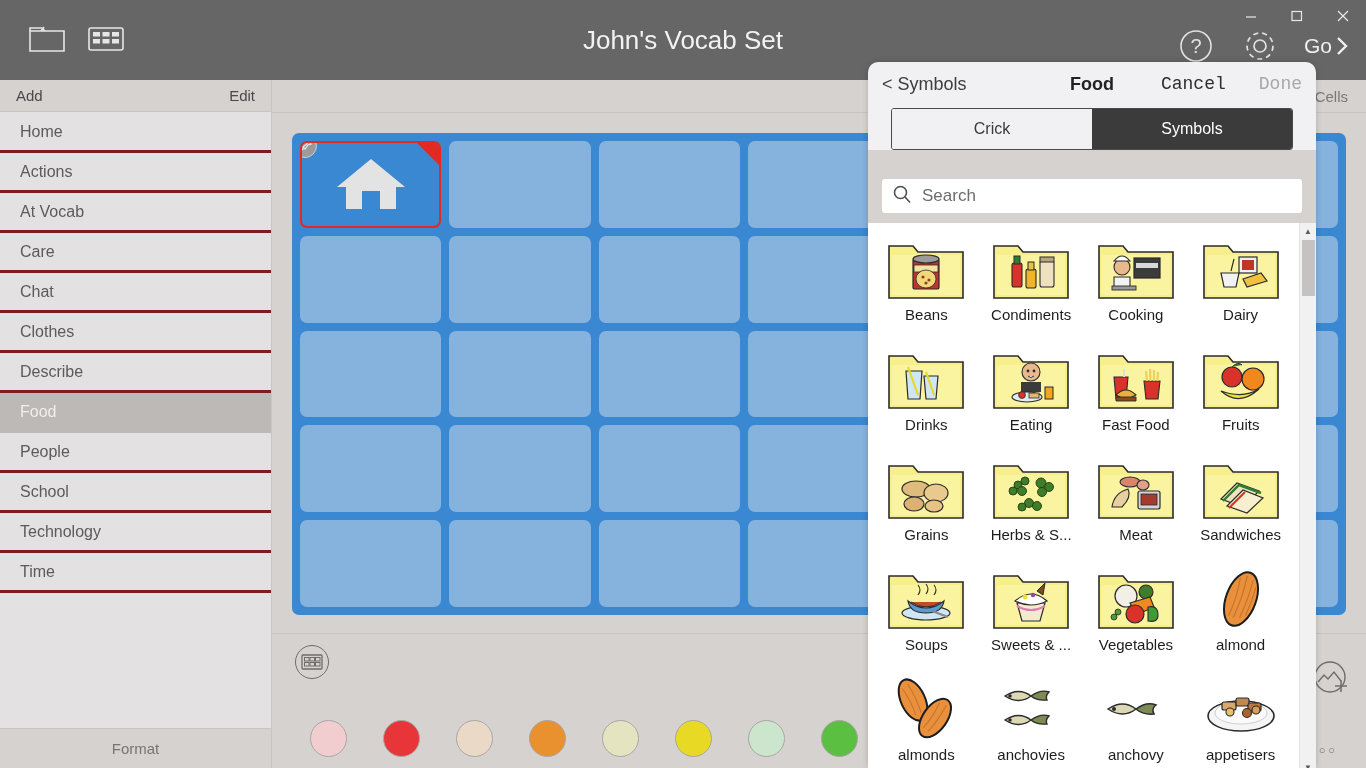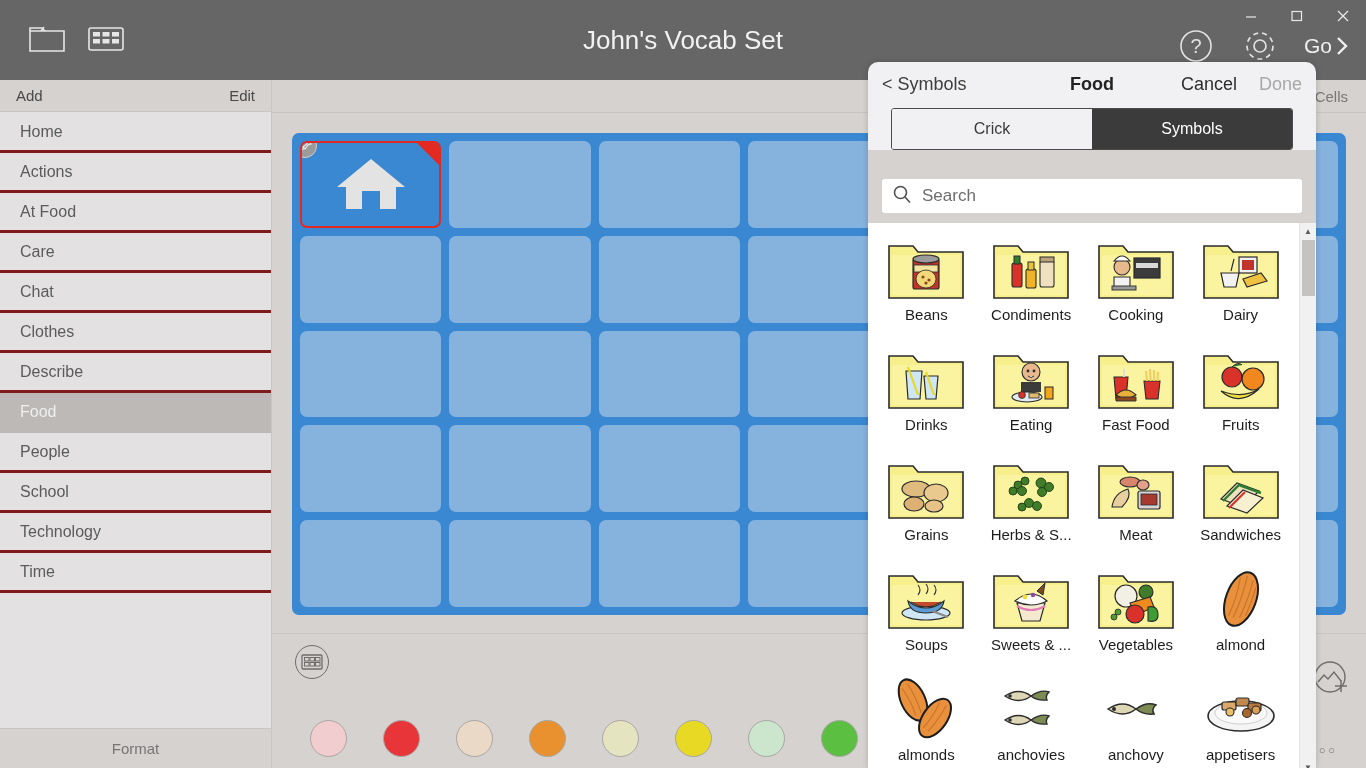--- a/index.html
+++ b/index.html
@@ -128,21 +128,21 @@
     overflow: hidden; z-index: 20; margin-left: 35px;
   }
   .popup-head {
     height: 44px; display: flex; align-items: center; position: relative; padding: 0 14px;
   }
   .pop-back { color: #3d3d3d; font-size: 18px; }
   .pop-title {
     position: absolute; left: 0; width: 100%; text-align: center;
     font-size: 18px; font-weight: bold; color: #222;
   }
-  .pop-actions { position: absolute; right: 14px; display: flex; gap: 22px; align-items: flex-start; }
+  .pop-actions { position: absolute; right: 14px; display: flex; gap: 33px; align-items: flex-start; font-family: Liberation Mono, monospace; }
   .pop-cancel { color: #2e2e2e; font-size: 18px; }
   .pop-done { color: #a8a8a8; font-size: 18px; }
 
   .seg {
     margin: 2px auto 0; width: 402px; height: 42px; display: flex;
     border: 1px solid #4a4a4a; border-radius: 3px; overflow: hidden;
   }
   .seg-btn {
     flex: 1; display: flex; align-items: center; justify-content: center;
     font-size: 16px; color: #3a3a3a; background: #f1f0f2;
@@ -254,21 +254,21 @@
       <span>Edit</span>
     </div>
     <div class="side-list" id="side-list">
         <div class="side-item">
           <span>Home</span>
         </div>
         <div class="side-item">
           <span>Actions</span>
         </div>
         <div class="side-item">
-          <span>At Food</span>
+          <span>At Vocab</span>
         </div>
         <div class="side-item">
           <span>Care</span>
         </div>
         <div class="side-item">
           <span>Chat</span>
         </div>
         <div class="side-item">
           <span>Clothes</span>
         </div>

